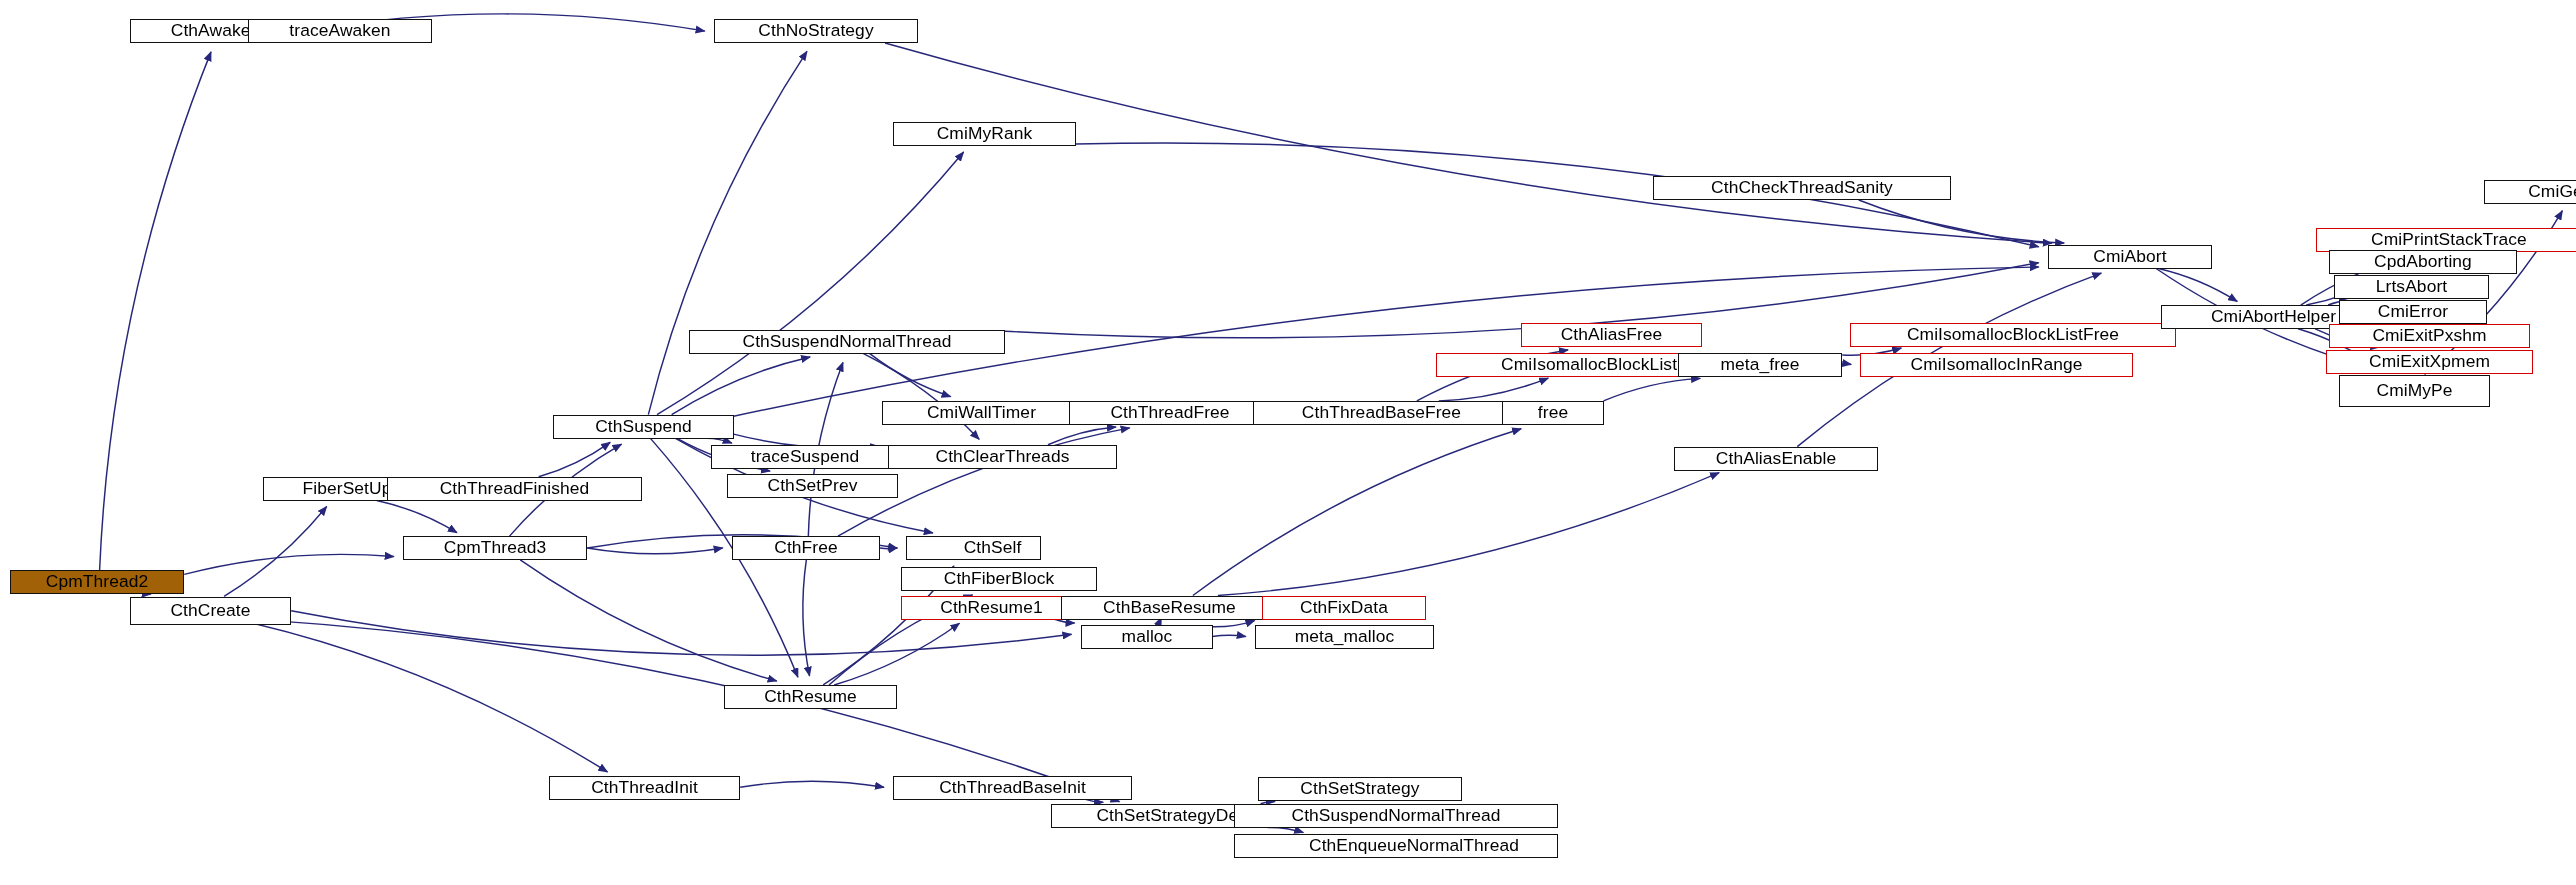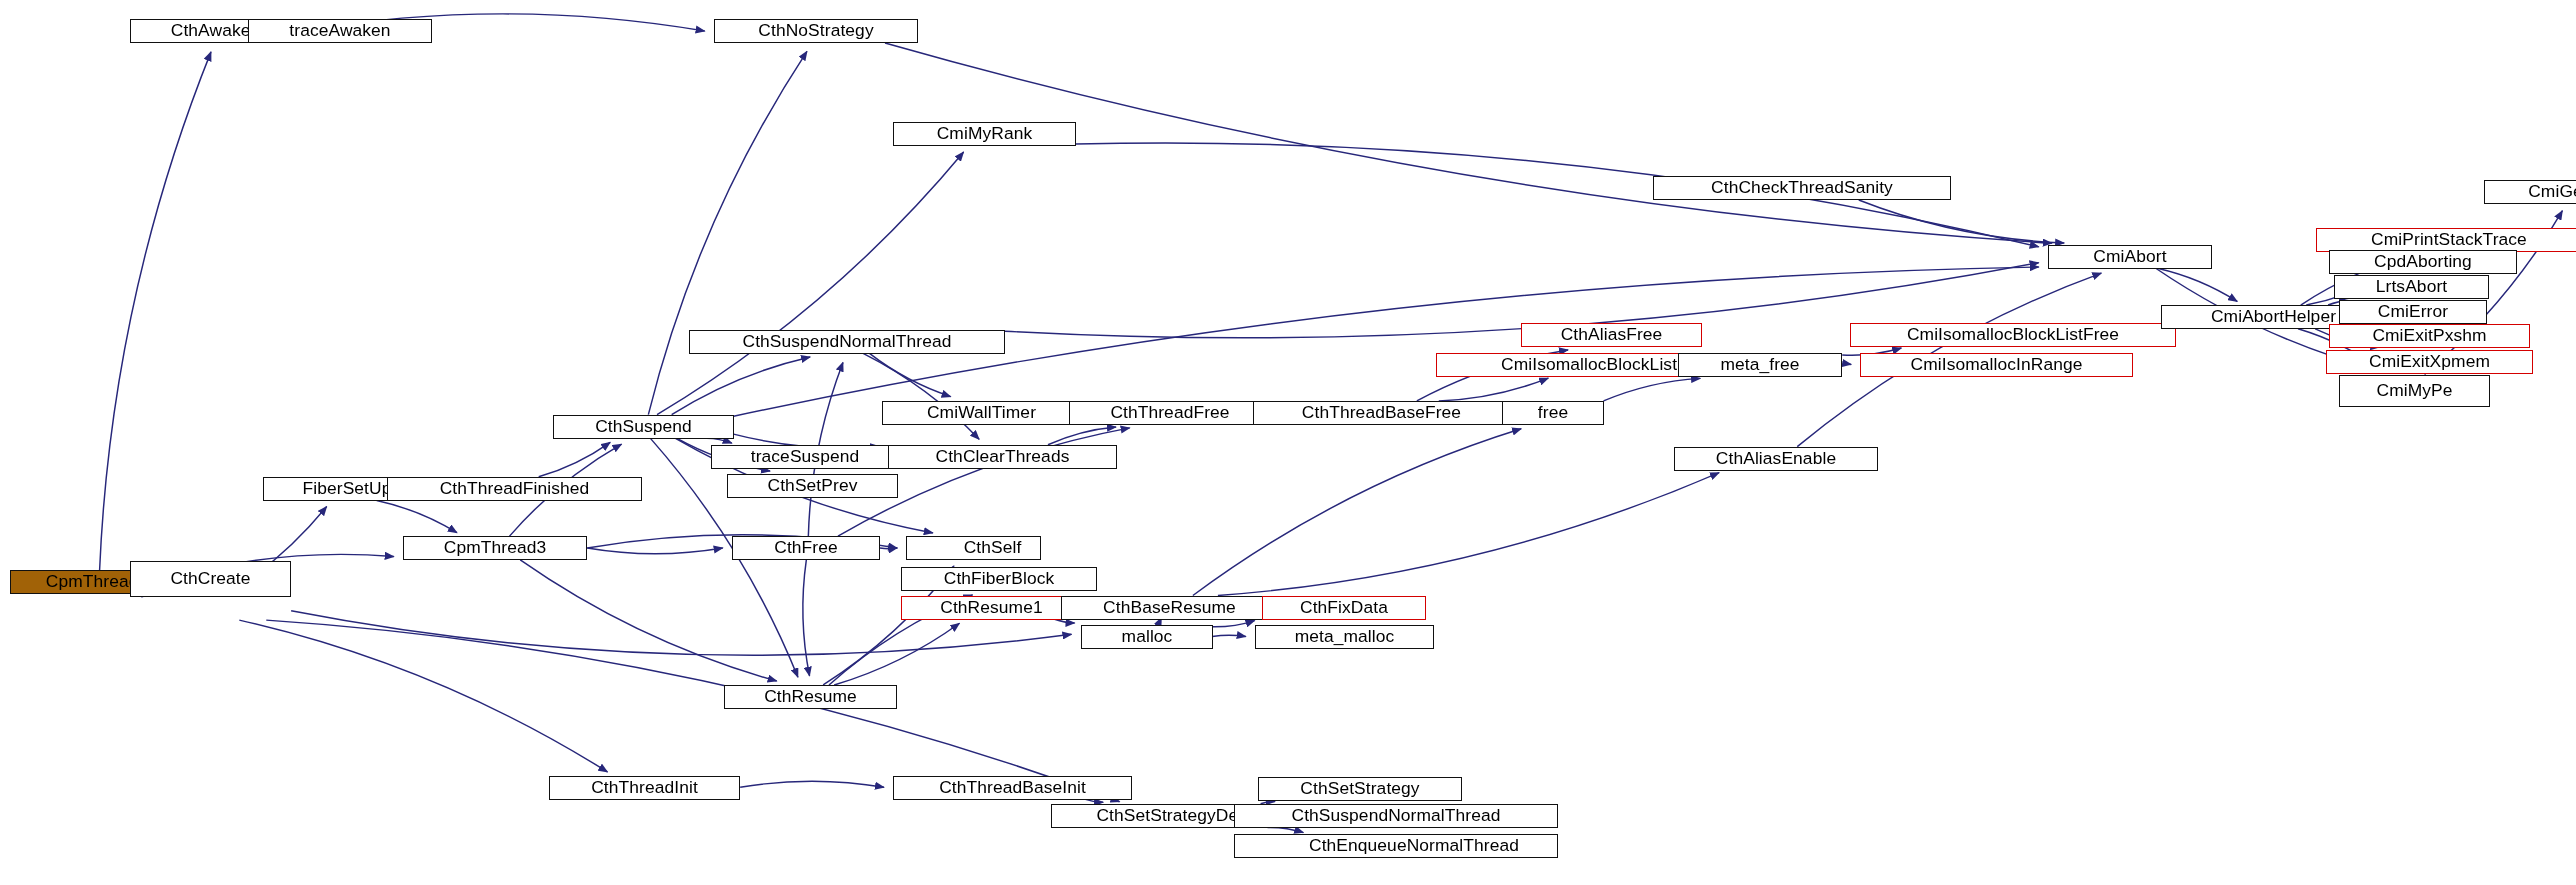--- a/index.html
+++ b/index.html
@@ -116,21 +116,21 @@
   <div id="node-layer">
       <div class="node root" style="left: 10px; top: 570px; width: 174px; height: 24px;">
         <span>CpmThread2</span>
       </div>
       <div class="node" style="left: 130px; top: 19px; width: 171px; height: 24px;">
         <span>CthAwaken</span>
       </div>
       <div class="node" style="left: 248px; top: 19px; width: 184px; height: 24px;">
         <span>traceAwaken</span>
       </div>
-      <div class="node" style="left: 130px; top: 561px; width: 161px; height: 36px;">
+      <div class="node" style="left: 130px; top: 597px; width: 161px; height: 28px;">
         <span>CthCreate</span>
       </div>
       <div class="node" style="left: 263px; top: 477px; width: 168px; height: 24px;">
         <span>FiberSetUp</span>
       </div>
       <div class="node" style="left: 387px; top: 477px; width: 255px; height: 24px;">
         <span>CthThreadFinished</span>
       </div>
       <div class="node" style="left: 403px; top: 536px; width: 184px; height: 24px;">
         <span>CpmThread3</span>

